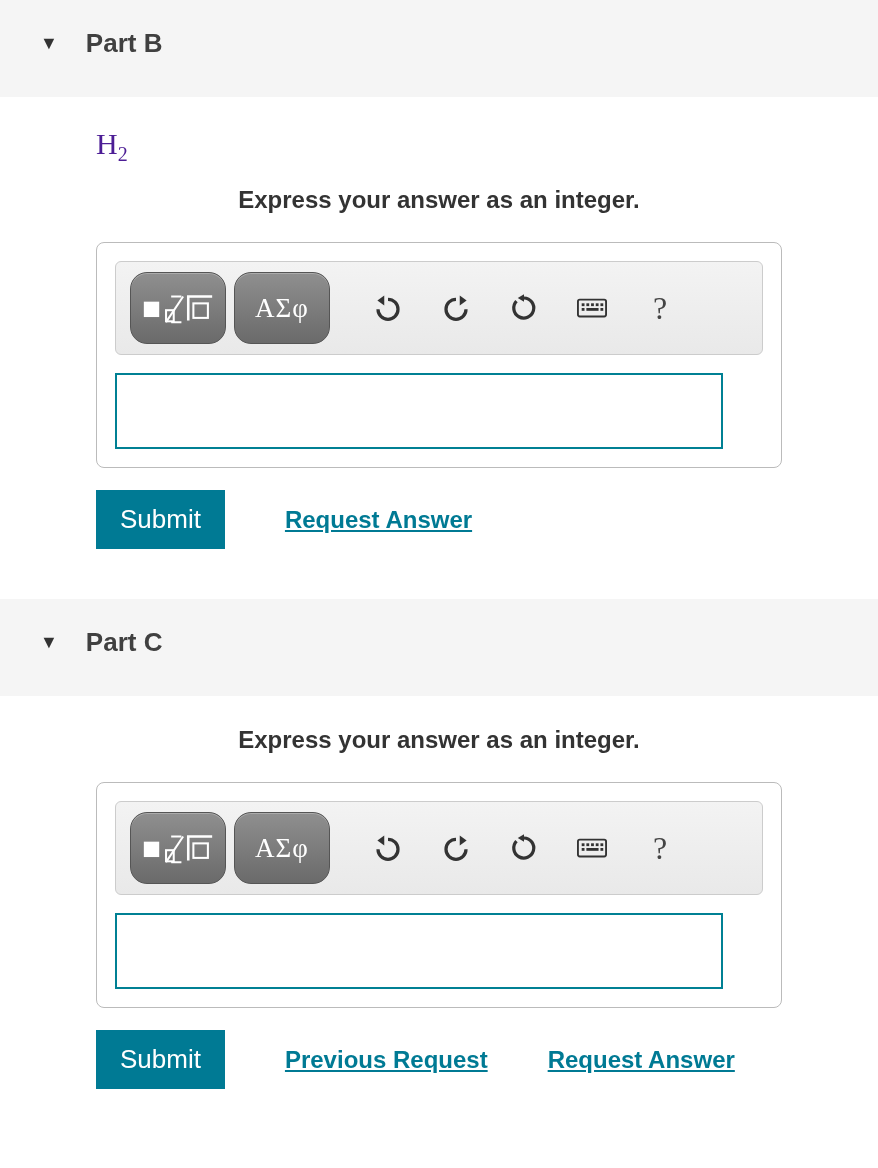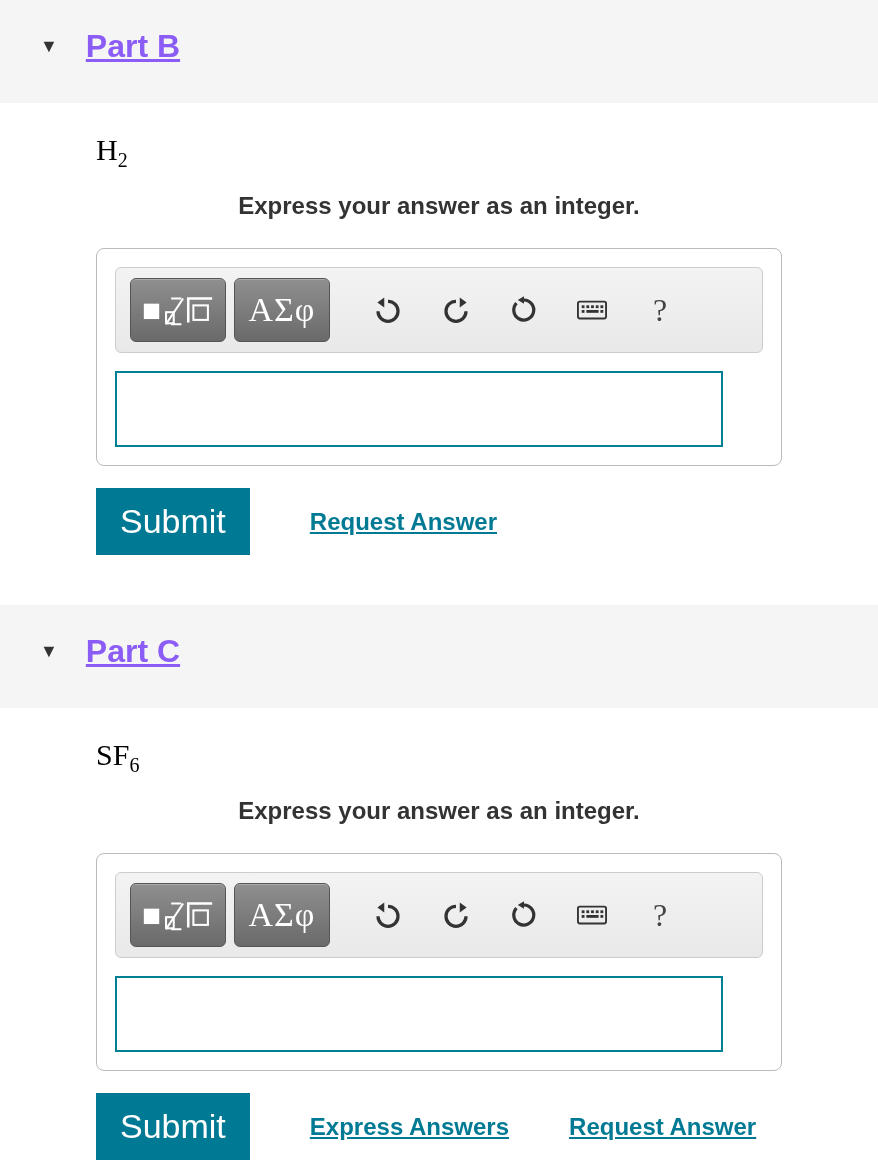--- a/index.html
+++ b/index.html
@@ -16,32 +16,31 @@
     padding: 28px 20px 38px 40px;
     display: flex;
     align-items: center;
     gap: 28px;
   }
   .caret {
     font-size: 18px;
     color: #333;
   }
   .part-title {
-    font-size: 32px;
+    font-size: 26px;
     font-weight: 700;
-    color: #8b5cf6;
-    text-decoration: underline;
+    color: #404040;
   }
   .part-body {
     padding: 30px 96px 50px 96px;
   }
   .formula {
     font-family: Georgia, "Times New Roman", serif;
     font-size: 30px;
-    color: #000000;
+    color: #4c1d95;
     margin-bottom: 20px;
   }
   .formula sub {
     font-size: 20px;
     vertical-align: sub;
   }
   .instruction {
     font-size: 24px;
     font-weight: 700;
     color: #333;
@@ -58,29 +57,29 @@
     background: linear-gradient(#f3f3f3, #e9e9e9);
     border: 1px solid #ccc;
     border-radius: 6px;
     padding: 10px 14px;
     display: flex;
     align-items: center;
     gap: 8px;
   }
   .tool-btn {
     width: 96px;
-    height: 64px;
-    border-radius: 6px;
+    height: 72px;
+    border-radius: 17px;
     background: linear-gradient(#8f8f8f, #6a6a6a);
     border: 1px solid #555;
     color: #fff;
     display: inline-flex;
     align-items: center;
     justify-content: center;
-    font-size: 34px;
+    font-size: 27px;
     cursor: pointer;
     box-shadow: inset 0 1px 0 rgba(255,255,255,0.25);
   }
   .tool-btn.greek {
     font-family: Georgia, "Times New Roman", serif;
     letter-spacing: 1px;
   }
   .icon-btn {
     width: 60px;
     height: 60px;
@@ -113,21 +112,21 @@
   .action-row {
     margin-top: 22px;
     display: flex;
     align-items: center;
     gap: 36px;
   }
   .submit-btn {
     background: #007a94;
     color: #fff;
     border: none;
-    font-size: 34px;
+    font-size: 26px;
     font-weight: 400;
     padding: 14px 24px;
     cursor: pointer;
   }
   .link {
     color: #007a94;
     text-decoration: underline;
     font-size: 24px;
     font-weight: 700;
     cursor: pointer;
@@ -207,23 +206,20 @@
     <button class="submit-btn">Submit</button>
     <a class="link">Request Answer</a>
   </div>
 </div>
 
 <div class="part-header">
   <span class="caret">▼</span>
   <span class="part-title">Part C</span>
 </div>
 <div class="part-body">
-  <div class="formula">
-    <span>SF</span><sub>6</sub>
-  </div>
   <div class="instruction">Express your answer as an integer.</div>
 
   <div class="answer-box">
     <div class="toolbar">
       <button class="tool-btn">
         <svg viewBox="0 0 96 48">
           <rect x="8" y="16" width="18" height="18" fill="#fff"></rect>
           <g stroke="#fff" stroke-width="2.4" fill="none">
             <path d="M40 10 h12 M40 40 h12"></path>
             <path d="M34 40 L54 10"></path>
@@ -270,16 +266,16 @@
       </button>
       <button class="icon-btn">
         <span class="help-q">?</span>
       </button>
     </div>
     <input class="answer-input" type="text" value="" style="">
   </div>
 
   <div class="action-row">
     <button class="submit-btn">Submit</button>
-    <a class="link">Express Answers</a>
+    <a class="link">Previous Request</a>
     <a class="link">Request Answer</a>
   </div>
 </div>
 
 </body></html>

